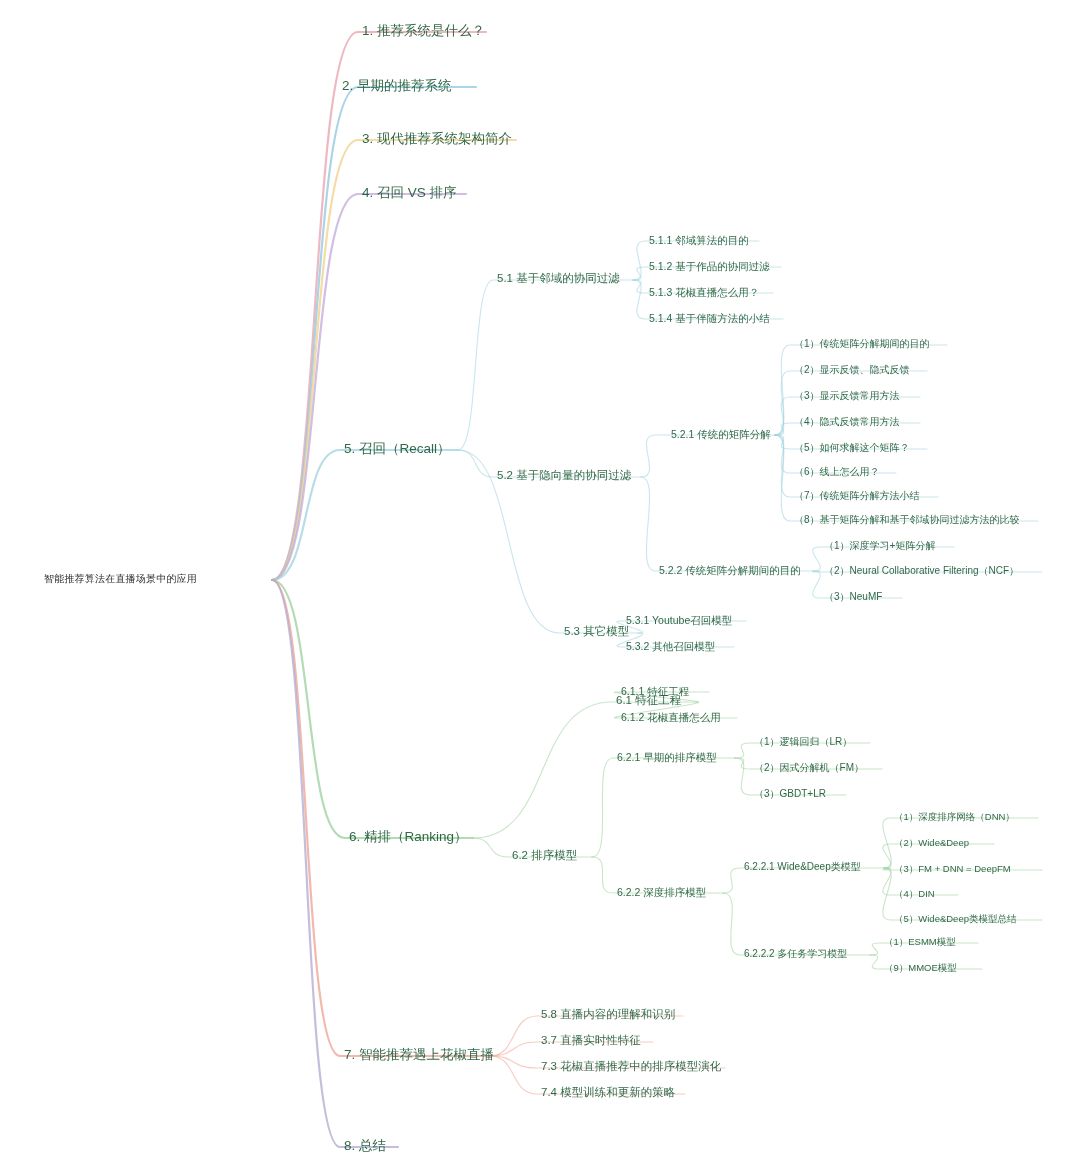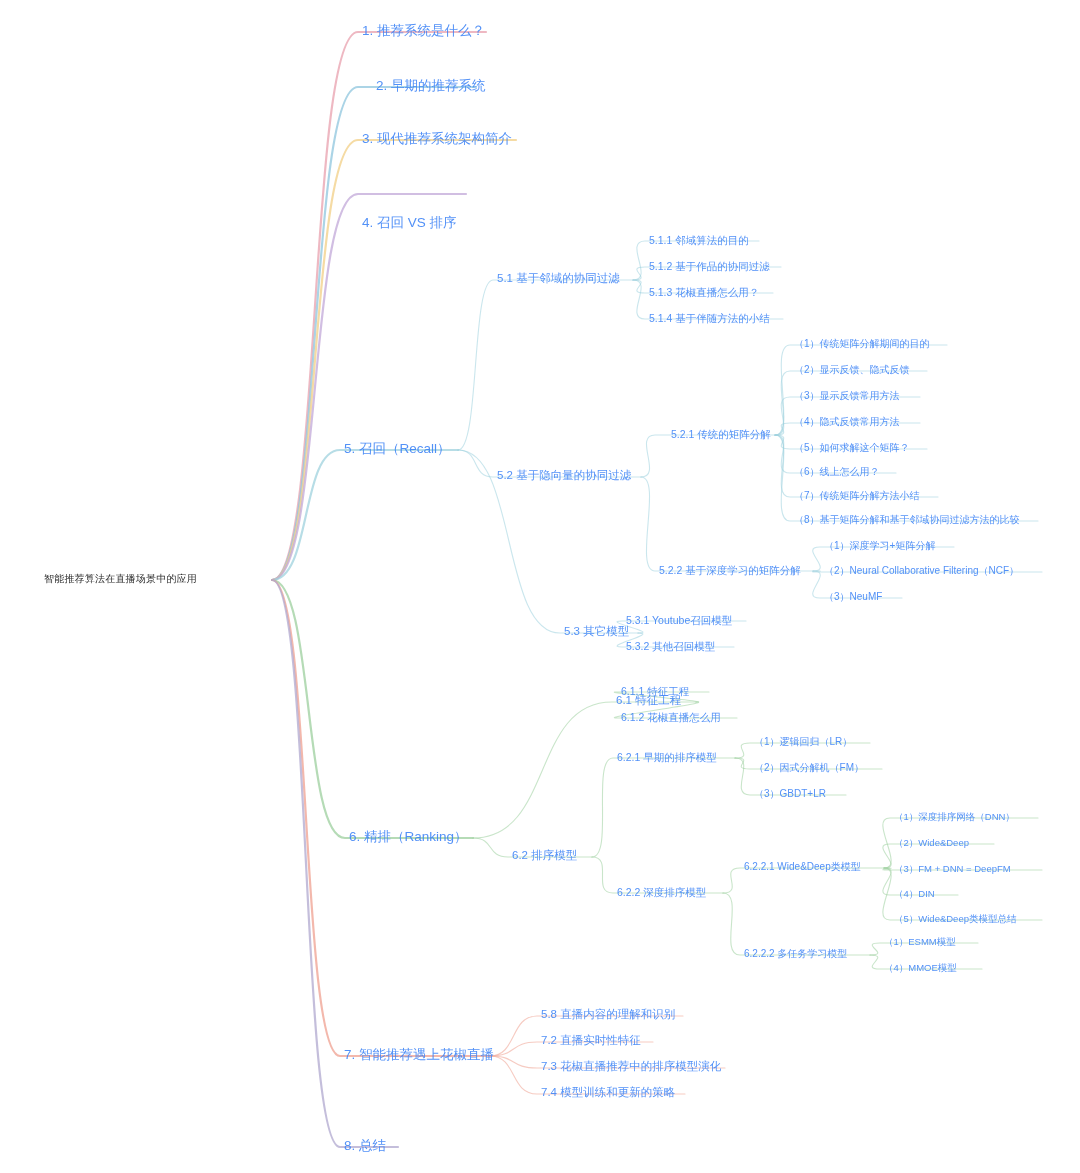--- a/index.html
+++ b/index.html
@@ -23,21 +23,21 @@
     position: absolute;
     left: 0;
     top: 0;
     width: 1080px;
     height: 1173px;
     pointer-events: none;
   }
   .node {
     position: absolute;
     white-space: nowrap;
-    color: #3b82f6;
+    color: #14532d;
     line-height: 1.15;
     transform: translateY(-50%);
     padding: 1px 4px 3px 4px;
     opacity: .88;
   }
   .node.root {
     font-size: 10px;
     color: #2f2f2f;
     opacity: 1;
     letter-spacing: .2px;
@@ -102,40 +102,40 @@
       <path d="M 870 955 C 892 955, 858 943, 880 943 L 978 943" stroke="#9ccf9e" fill="none" stroke-width="1.1" stroke-linecap="round" opacity="0.55"></path>
       <path d="M 870 955 C 892 955, 858 969, 880 969 L 982 969" stroke="#9ccf9e" fill="none" stroke-width="1.1" stroke-linecap="round" opacity="0.55"></path>
       <path d="M 490 1056 C 517.26 1056, 509.74 1016, 537 1016 L 683 1016" stroke="#efa090" fill="none" stroke-width="1.1" stroke-linecap="round" opacity="0.55"></path>
       <path d="M 490 1056 C 517.26 1056, 509.74 1042, 537 1042 L 653 1042" stroke="#efa090" fill="none" stroke-width="1.1" stroke-linecap="round" opacity="0.55"></path>
       <path d="M 490 1056 C 517.26 1056, 509.74 1068, 537 1068 L 725 1068" stroke="#efa090" fill="none" stroke-width="1.1" stroke-linecap="round" opacity="0.55"></path>
       <path d="M 490 1056 C 517.26 1056, 509.74 1094, 537 1094 L 685 1094" stroke="#efa090" fill="none" stroke-width="1.1" stroke-linecap="round" opacity="0.55"></path>
     </svg>
   <div id="node-layer">
       <div class="node root" style="left: 40px; top: 580px;"><span>智能推荐算法在直播场景中的应用</span></div>
       <div class="node lvl1" style="left: 358px; top: 32px;"><span>1. 推荐系统是什么？</span></div>
-      <div class="node lvl1" style="left: 372px; top: 87px; text-align: right;"><span>2. 早期的推荐系统</span></div>
+      <div class="node lvl1" style="left: 338px; top: 87px; text-align: right;"><span>2. 早期的推荐系统</span></div>
       <div class="node lvl1" style="left: 358px; top: 140px;"><span>3. 现代推荐系统架构简介</span></div>
-      <div class="node lvl1" style="left: 358px; top: 194px; margin-top: 30px;"><span>4. 召回 VS 排序</span></div>
+      <div class="node lvl1" style="left: 358px; top: 194px;"><span>4. 召回 VS 排序</span></div>
       <div class="node lvl1" style="left: 340px; top: 450px;"><span>5. 召回（Recall）</span></div>
       <div class="node lvl2" style="left: 493px; top: 280px;"><span>5.1 基于邻域的协同过滤</span></div>
       <div class="node lvl3" style="left: 645px; top: 241px;"><span>5.1.1 邻域算法的目的</span></div>
       <div class="node lvl3" style="left: 645px; top: 267px;"><span>5.1.2 基于作品的协同过滤</span></div>
       <div class="node lvl3" style="left: 645px; top: 293px;"><span>5.1.3 花椒直播怎么用？</span></div>
       <div class="node lvl3" style="left: 645px; top: 319px;"><span>5.1.4 基于伴随方法的小结</span></div>
       <div class="node lvl2" style="left: 493px; top: 477px;"><span>5.2 基于隐向量的协同过滤</span></div>
       <div class="node lvl3" style="left: 655px; top: 435px; margin-left: 12px;"><span>5.2.1 传统的矩阵分解</span></div>
       <div class="node lvl4" style="left: 790px; top: 345px;"><span>（1）传统矩阵分解期间的目的</span></div>
       <div class="node lvl4" style="left: 790px; top: 371px;"><span>（2）显示反馈、隐式反馈</span></div>
       <div class="node lvl4" style="left: 790px; top: 397px;"><span>（3）显示反馈常用方法</span></div>
       <div class="node lvl4" style="left: 790px; top: 423px;"><span>（4）隐式反馈常用方法</span></div>
       <div class="node lvl4" style="left: 790px; top: 449px;"><span>（5）如何求解这个矩阵？</span></div>
       <div class="node lvl4" style="left: 790px; top: 473px;"><span>（6）线上怎么用？</span></div>
       <div class="node lvl4" style="left: 790px; top: 497px;"><span>（7）传统矩阵分解方法小结</span></div>
       <div class="node lvl4" style="left: 790px; top: 521px;"><span>（8）基于矩阵分解和基于邻域协同过滤方法的比较</span></div>
-      <div class="node lvl3" style="left: 655px; top: 571px;"><span>5.2.2 基于深度学习的矩阵分解</span></div>
+      <div class="node lvl3" style="left: 655px; top: 571px;"><span>5.2.2 传统矩阵分解期间的目的</span></div>
       <div class="node lvl4" style="left: 820px; top: 547px;"><span>（1）深度学习+矩阵分解</span></div>
       <div class="node lvl4" style="left: 820px; top: 572px;"><span>（2）Neural Collaborative Filtering（NCF）</span></div>
       <div class="node lvl4" style="left: 820px; top: 598px;"><span>（3）NeuMF</span></div>
       <div class="node lvl2" style="left: 560px; top: 633px;"><span>5.3 其它模型</span></div>
       <div class="node lvl3" style="left: 622px; top: 621px;"><span>5.3.1 Youtube召回模型</span></div>
       <div class="node lvl3" style="left: 622px; top: 647px;"><span>5.3.2 其他召回模型</span></div>
       <div class="node lvl1" style="left: 345px; top: 838px;"><span>6. 精排（Ranking）</span></div>
       <div class="node lvl2" style="left: 612px; top: 702px;"><span>6.1 特征工程</span></div>
       <div class="node lvl3" style="left: 617px; top: 692px;"><span>6.1.1 特征工程</span></div>
       <div class="node lvl3" style="left: 617px; top: 718px;"><span>6.1.2 花椒直播怎么用</span></div>
@@ -146,21 +146,21 @@
       <div class="node lvl4" style="left: 750px; top: 795px;"><span>（3）GBDT+LR</span></div>
       <div class="node lvl3" style="left: 613px; top: 893px;"><span>6.2.2 深度排序模型</span></div>
       <div class="node lvl4" style="left: 740px; top: 868px;"><span>6.2.2.1 Wide&amp;Deep类模型</span></div>
       <div class="node lvl5" style="left: 890px; top: 818px;"><span>（1）深度排序网络（DNN）</span></div>
       <div class="node lvl5" style="left: 890px; top: 844px;"><span>（2）Wide&amp;Deep</span></div>
       <div class="node lvl5" style="left: 890px; top: 870px;"><span>（3）FM + DNN = DeepFM</span></div>
       <div class="node lvl5" style="left: 890px; top: 895px;"><span>（4）DIN</span></div>
       <div class="node lvl5" style="left: 890px; top: 920px;"><span>（5）Wide&amp;Deep类模型总结</span></div>
       <div class="node lvl4" style="left: 740px; top: 955px;"><span>6.2.2.2 多任务学习模型</span></div>
       <div class="node lvl5" style="left: 880px; top: 943px;"><span>（1）ESMM模型</span></div>
-      <div class="node lvl5" style="left: 880px; top: 969px;"><span>（4）MMOE模型</span></div>
+      <div class="node lvl5" style="left: 880px; top: 969px;"><span>（9）MMOE模型</span></div>
       <div class="node lvl1" style="left: 340px; top: 1056px;"><span>7. 智能推荐遇上花椒直播</span></div>
       <div class="node lvl2" style="left: 537px; top: 1016px;"><span>5.8 直播内容的理解和识别</span></div>
-      <div class="node lvl2" style="left: 537px; top: 1042px;"><span>7.2 直播实时性特征</span></div>
+      <div class="node lvl2" style="left: 537px; top: 1042px;"><span>3.7 直播实时性特征</span></div>
       <div class="node lvl2" style="left: 537px; top: 1068px;"><span>7.3 花椒直播推荐中的排序模型演化</span></div>
       <div class="node lvl2" style="left: 537px; top: 1094px;"><span>7.4 模型训练和更新的策略</span></div>
       <div class="node lvl1" style="left: 340px; top: 1147px;"><span>8. 总结</span></div>
     </div>
 </div>
 
 </body></html>

